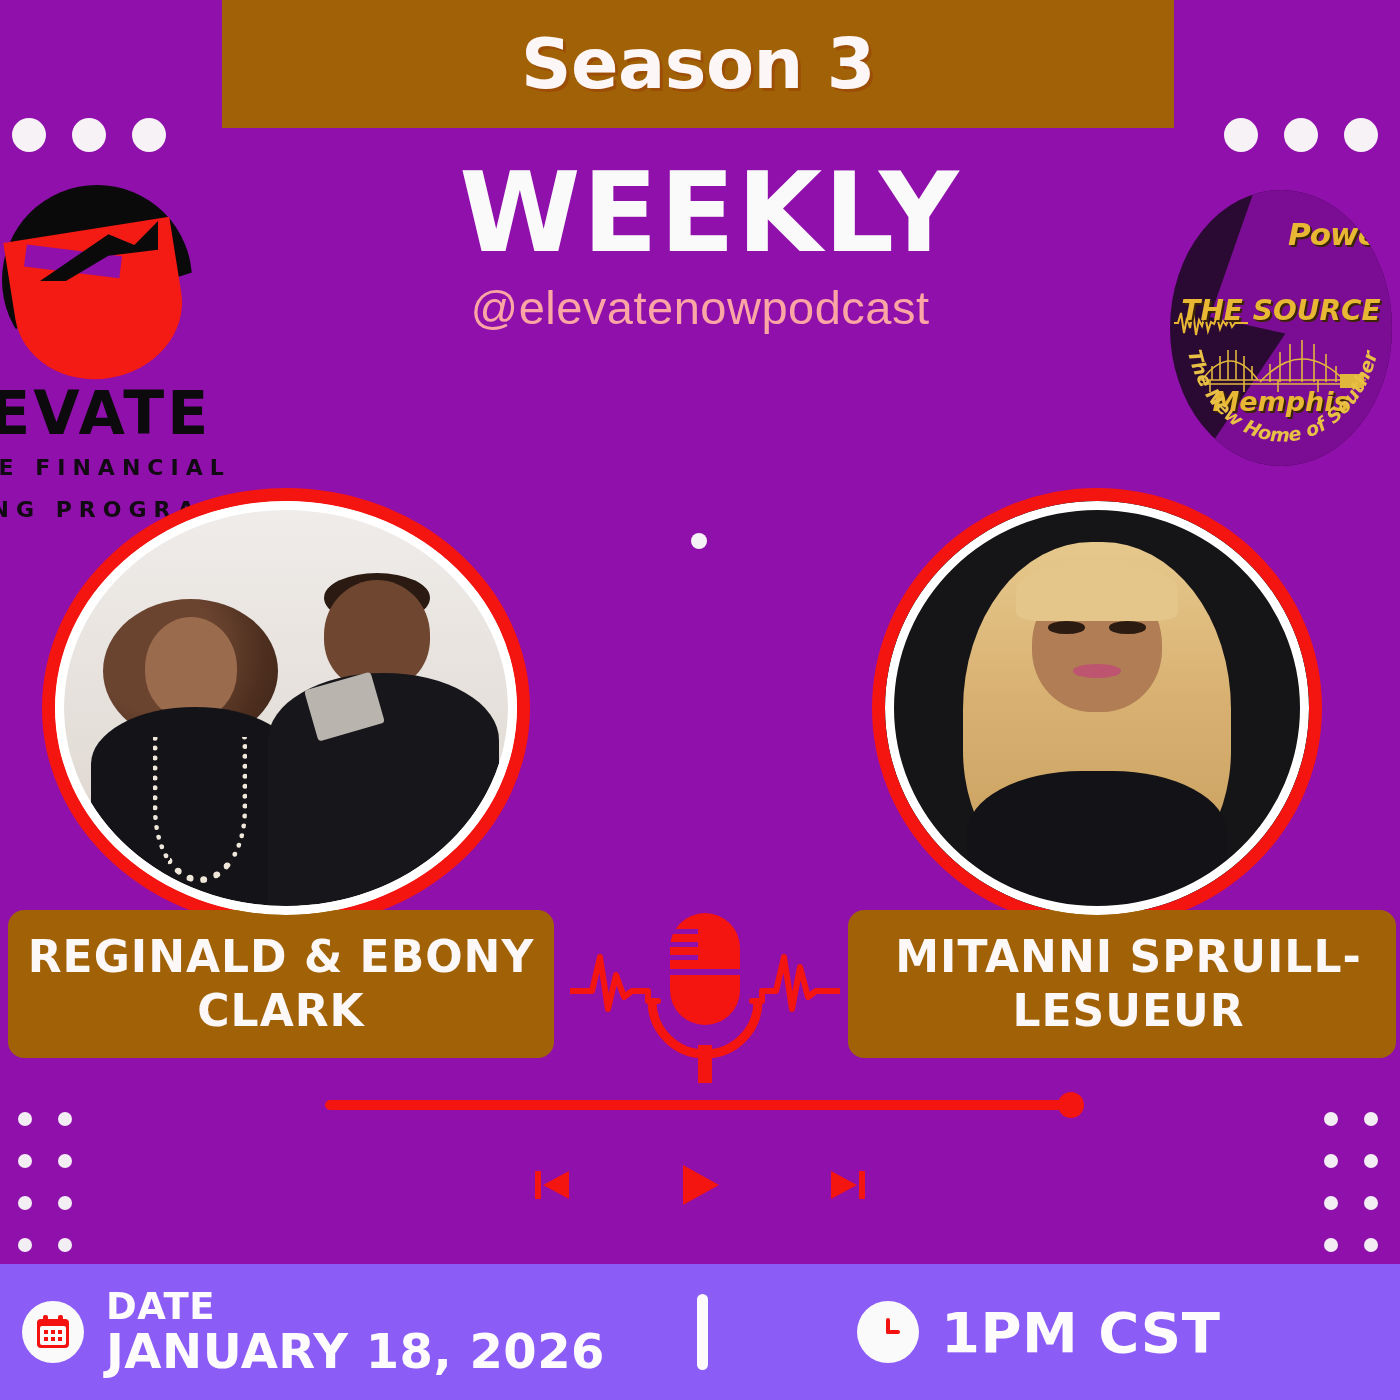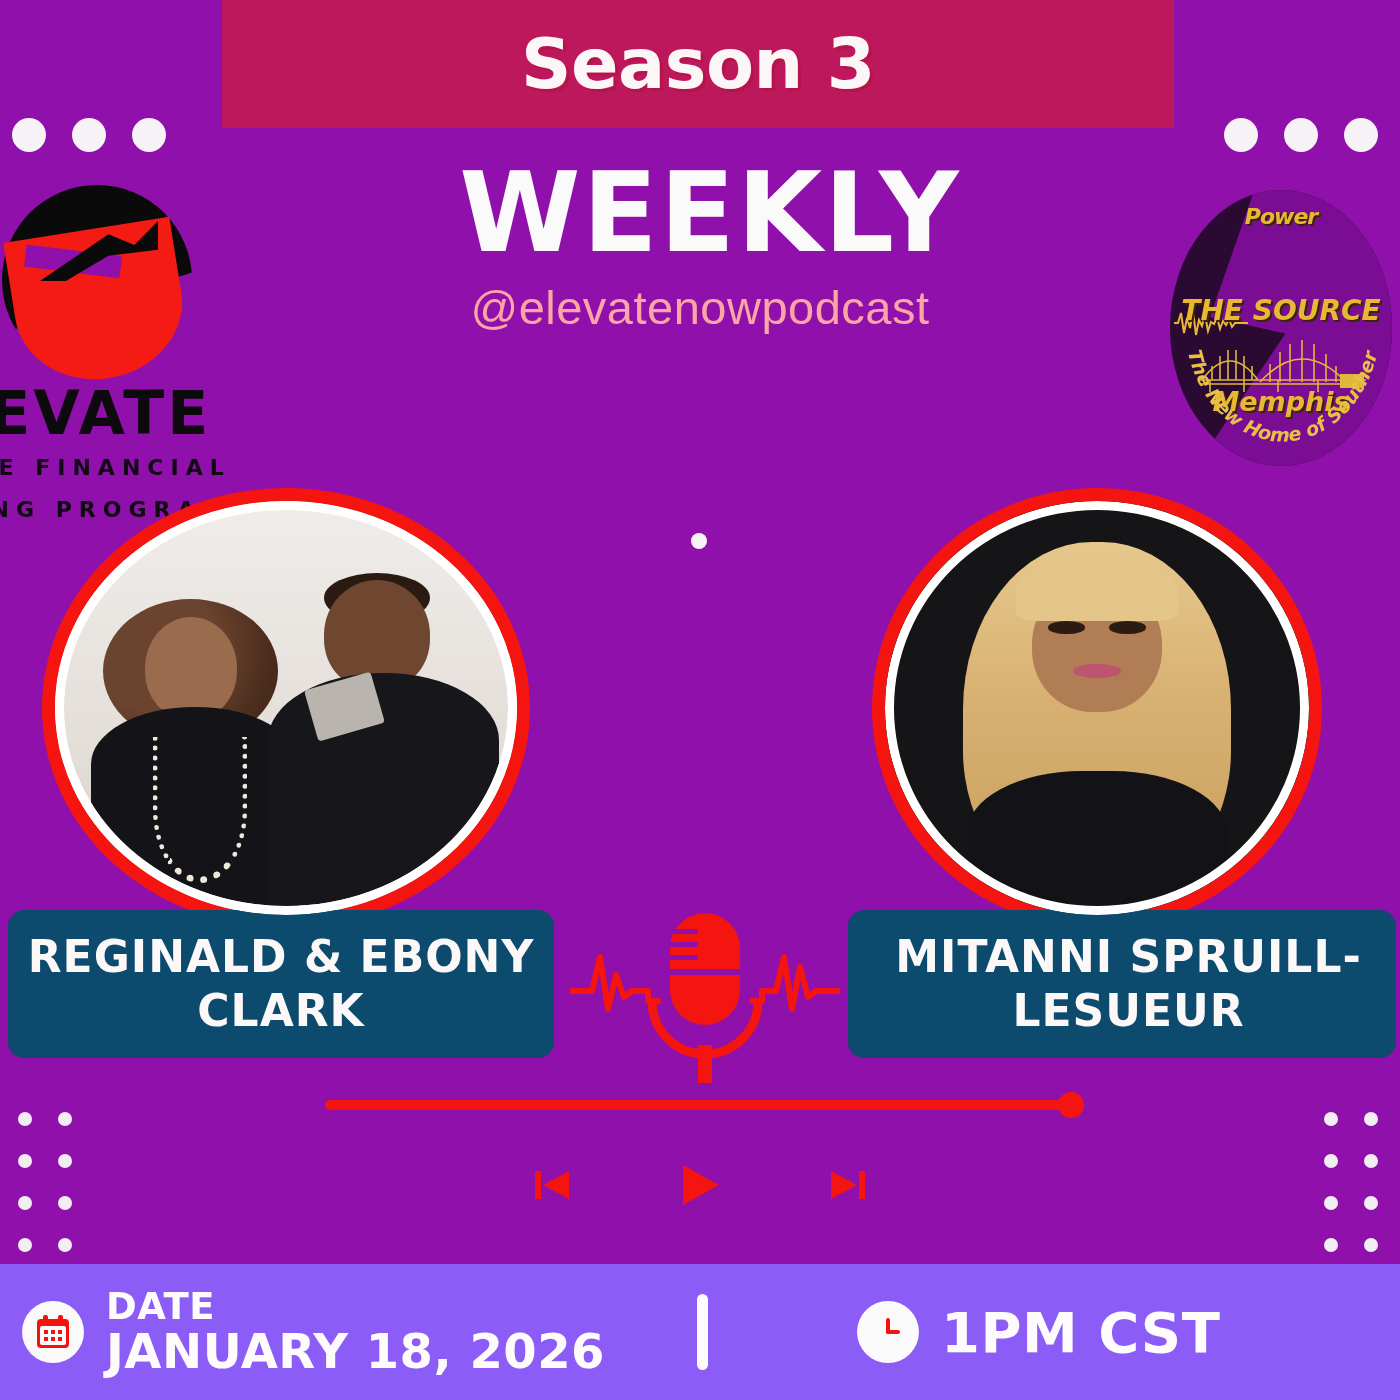--- a/index.html
+++ b/index.html
@@ -17,21 +17,21 @@
     -webkit-font-smoothing: antialiased;
   }
 
   
   .season-banner {
     position: absolute;
     left: 222px;
     top: 0;
     width: 952px;
     height: 128px;
-    background: #be185d;
+    background: #a16207;
     display: flex;
     align-items: center;
     justify-content: center;
   }
   .season-banner .label {
     color: #fdf6f6;
     font-size: 70px;
     font-weight: bold;
     letter-spacing: -0.5px;
     font-family: "DejaVu Sans", sans-serif;
@@ -162,21 +162,21 @@
   .station-logo .txt {
     position: absolute;
     width: 100%;
     text-align: center;
     color: #e8b733;
     font-family: "DejaVu Sans", sans-serif;
     font-weight: bold;
     font-style: italic;
     text-shadow: 2px 2px 0 #3a2405;
   }
-  .station-logo .l-power { top: 14px; font-size: 22px; letter-spacing: -1px; }
+  .station-logo .l-power { top: 26px; font-size: 31px; letter-spacing: -1px; text-align: right; }
   .station-logo .l-freq { top: 44px; font-size: 54px; letter-spacing: -2px; }
   .station-logo .l-source { top: 104px; font-size: 28px; letter-spacing: 0px; }
   .station-logo .l-memphis { top: 196px; font-size: 27px; }
   .station-logo .wave {
     position: absolute;
     left: 4px; top: 118px;
     width: 74px; height: 30px;
   }
   .station-logo .bridge {
     position: absolute;
@@ -377,21 +377,21 @@
     position: absolute;
     left: 44%; top: 39%;
     width: 12%; height: 3.4%;
     background: #bd5570;
     border-radius: 50%;
   }
 
   
   .nameplate {
     position: absolute;
-    background: #0c4a6e;
+    background: #a16207;
     border-radius: 16px;
     display: flex;
     align-items: center;
     justify-content: center;
     text-align: center;
     box-sizing: border-box;
     padding: 12px 18px;
   }
   .nameplate .nm {
     color: #fcf8f8;

